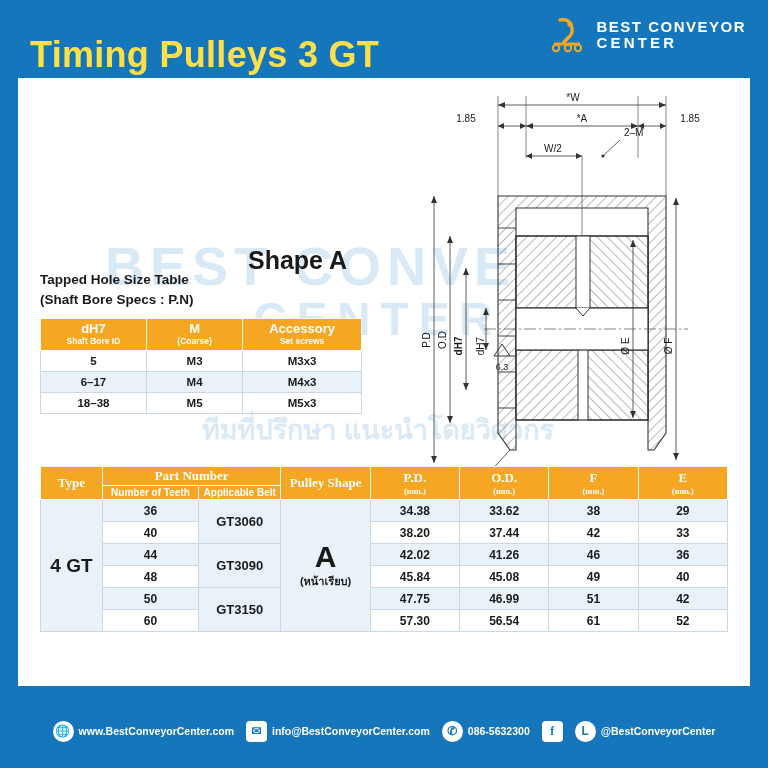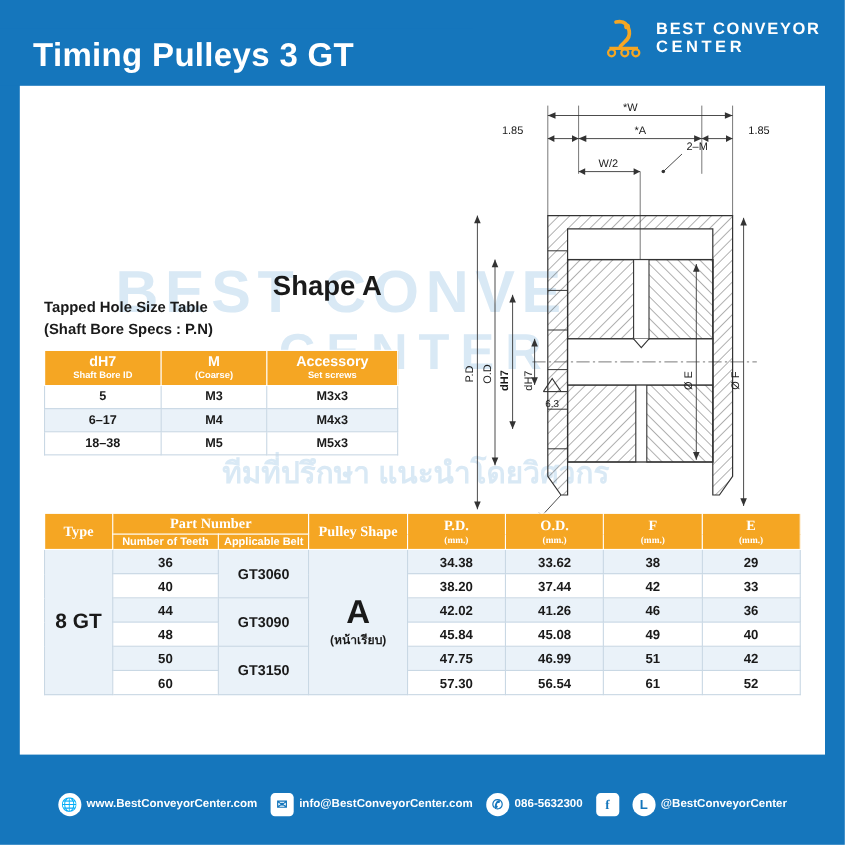--- a/index.html
+++ b/index.html
@@ -26,21 +26,21 @@
   }
   .brand-text .l2 {
     font-size:15px; font-weight:bold; letter-spacing:3.2px; color:#ffffff;
   }
   .title-band {
     position:absolute; left:0; top:26px; width:430px; height:52px;
     background:#1576bc;
   }
   .title-text {
     position:absolute; left:30px; top:34px;
-    color:#ffffff; font-size:30px; font-weight:bold; letter-spacing:0.3px;
+    color:#fde047; font-size:36px; font-weight:bold; letter-spacing:0.3px;
   }
   
   .card {
     position:absolute; left:18px; top:78px; width:732px; height:608px;
     background:#ffffff;
   }
   
   .wm {
     position:absolute; left:40px; top:160px; width:640px; height:200px;
     color:#d9e9f5; font-size:54px; font-weight:bold; letter-spacing:6px;
@@ -349,21 +349,21 @@
           <span class="unit">(mm.)</span>
         </th>
       </tr>
       <tr>
         <th class="hdr hdr-sub">Number of Teeth</th>
         <th class="hdr hdr-sub">Applicable Belt</th>
       </tr>
     </thead>
     <tbody>
       <tr class="alt">
-        <td class="body type-cell" rowspan="6">8 GT</td>
+        <td class="body type-cell" rowspan="6">4 GT</td>
         <td class="body">36</td>
         <td class="body belt-cell" rowspan="2">GT3060</td>
         <td class="body shape-cell" rowspan="6">
           <div class="shape-big">A</div>
           <div class="shape-th">(หน้าเรียบ)</div>
         </td>
         <td class="body">34.38</td>
         <td class="body">33.62</td>
         <td class="body">38</td>
         <td class="body">29</td>

